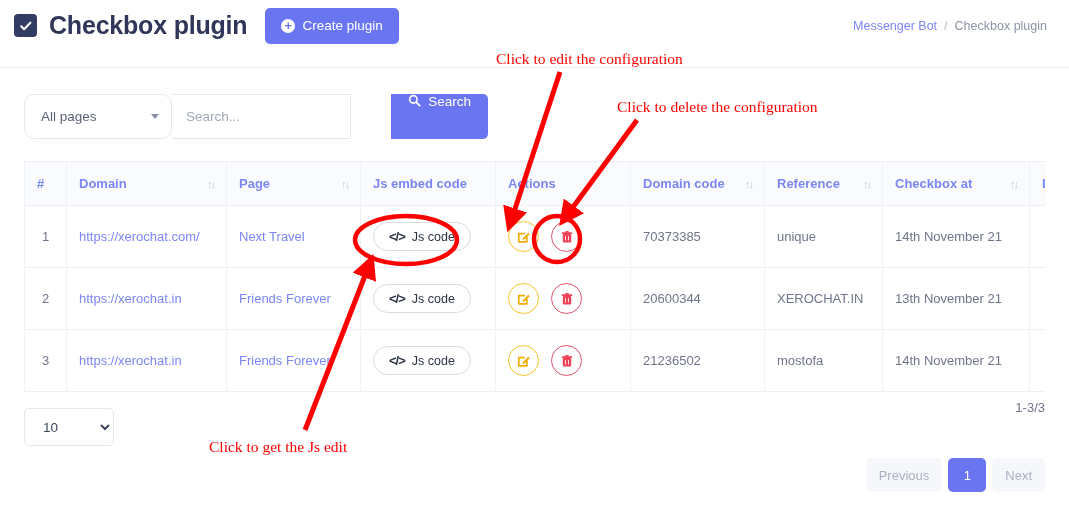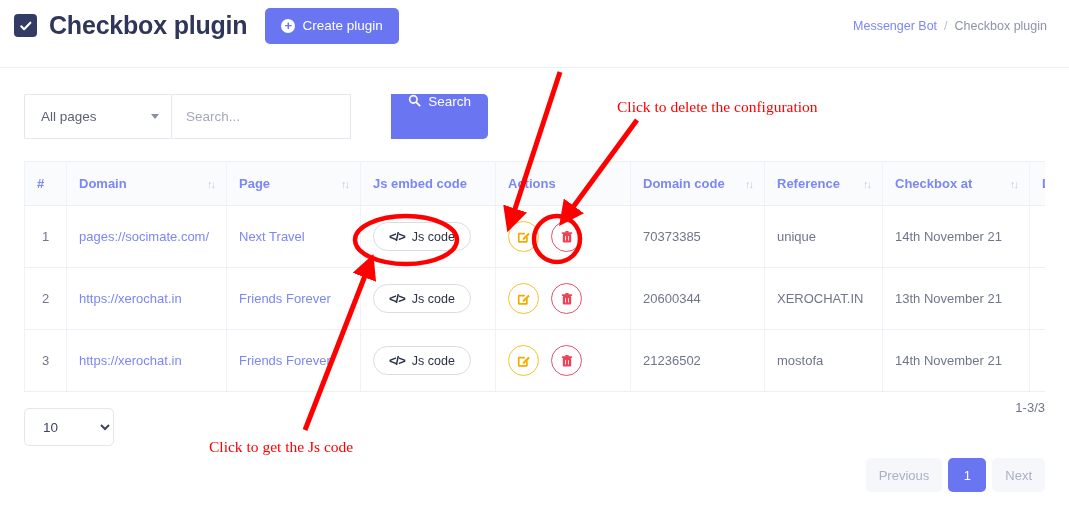--- a/index.html
+++ b/index.html
@@ -88,21 +88,21 @@
   .toolbar {
     display: flex;
     align-items: stretch;
     margin: 26px 0 0 24px;
     height: 45px;
     width: 464px;
   }
   .select-pages {
     width: 148px;
     border: 1px solid #e4e7ee;
-    border-radius: 1px;
+    border-radius: 10px;
     background: #fff;
     display: flex;
     align-items: center;
     padding: 0 12px 0 16px;
     font-size: 13.5px;
     color: #5b6275;
     cursor: pointer;
     position: relative;
   }
   .select-pages .caret {
@@ -390,21 +390,21 @@
           <th>
               <div class="th-inner">
                 <span>Label</span>
               </div>
             </th>
         </tr>
       </thead>
       <tbody>
         <tr>
           <td class="idx">1</td>
-          <td><a class="link">pages://socimate.com/</a></td>
+          <td><a class="link">https://xerochat.com/</a></td>
           <td><a class="link">Next Travel</a></td>
           <td>
             <button class="btn-jscode">
               <span class="code-glyph">&lt;/&gt;</span>
               <span>Js code</span>
             </button>
           </td>
           <td class="actions-cell">
             <div class="act-group">
               <button class="icon-btn edit">
@@ -527,17 +527,18 @@
     <circle cx="557" cy="239" rx="23" r="23" fill="none" stroke="#ff0000" stroke-width="4.5"></circle>
 
     <line x1="560" y1="72" x2="512" y2="218" stroke="#ff0000" stroke-width="5" marker-end="url(#arrowhead)"></line>
 
     <line x1="637" y1="120" x2="568" y2="214" stroke="#ff0000" stroke-width="5" marker-end="url(#arrowhead)"></line>
 
     <line x1="305" y1="430" x2="368" y2="268" stroke="#ff0000" stroke-width="5" marker-end="url(#arrowhead)"></line>
   </svg>
 
   <div class="anno-layer">
+    <div class="anno-text" id="anno-edit">Click to edit the configuration</div>
     <div class="anno-text" id="anno-delete">Click to delete the configuration</div>
-    <div class="anno-text" id="anno-js">Click to get the Js code</div>
+    <div class="anno-text" id="anno-js">Click to get the Js edit</div>
   </div>
 
 </div>
 
 </body></html>

